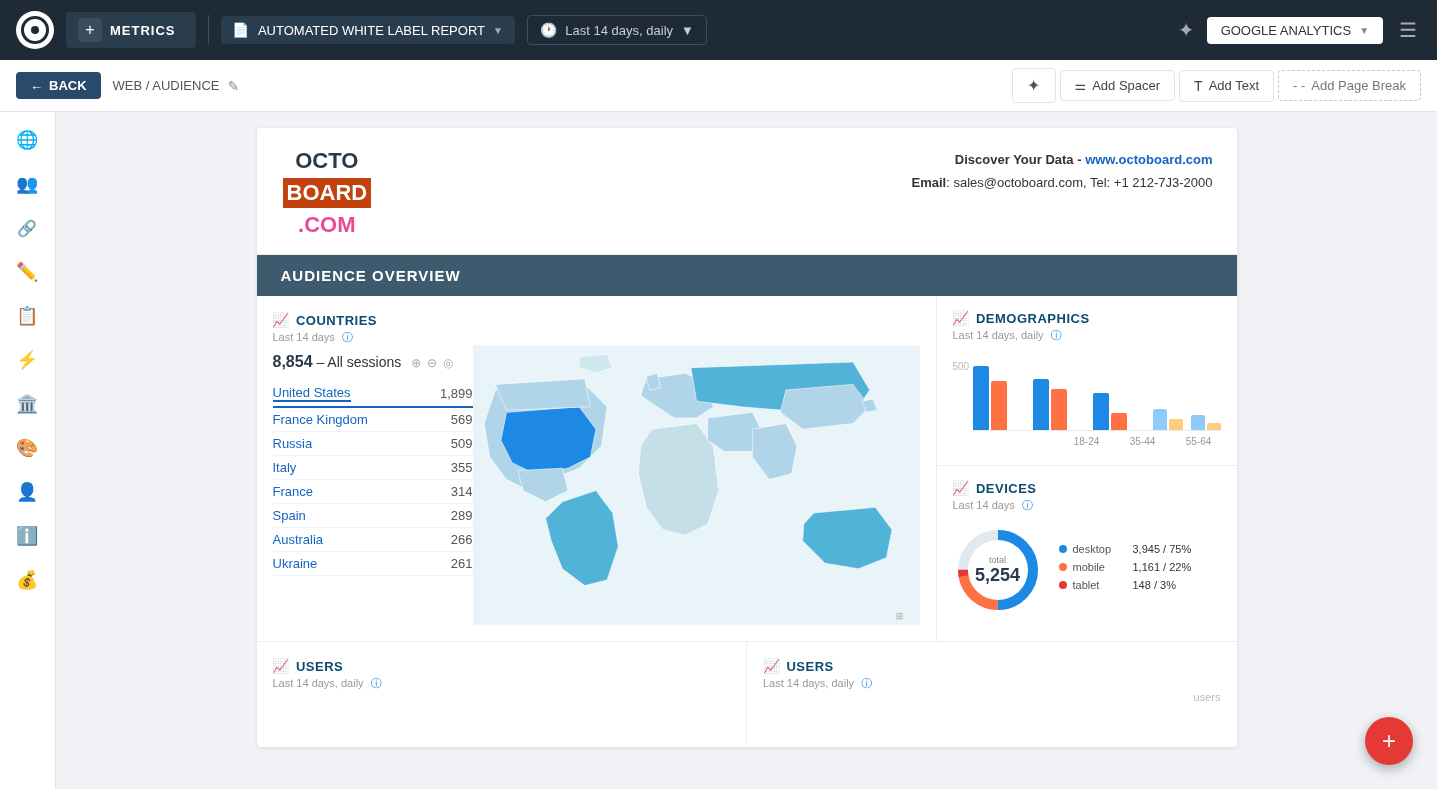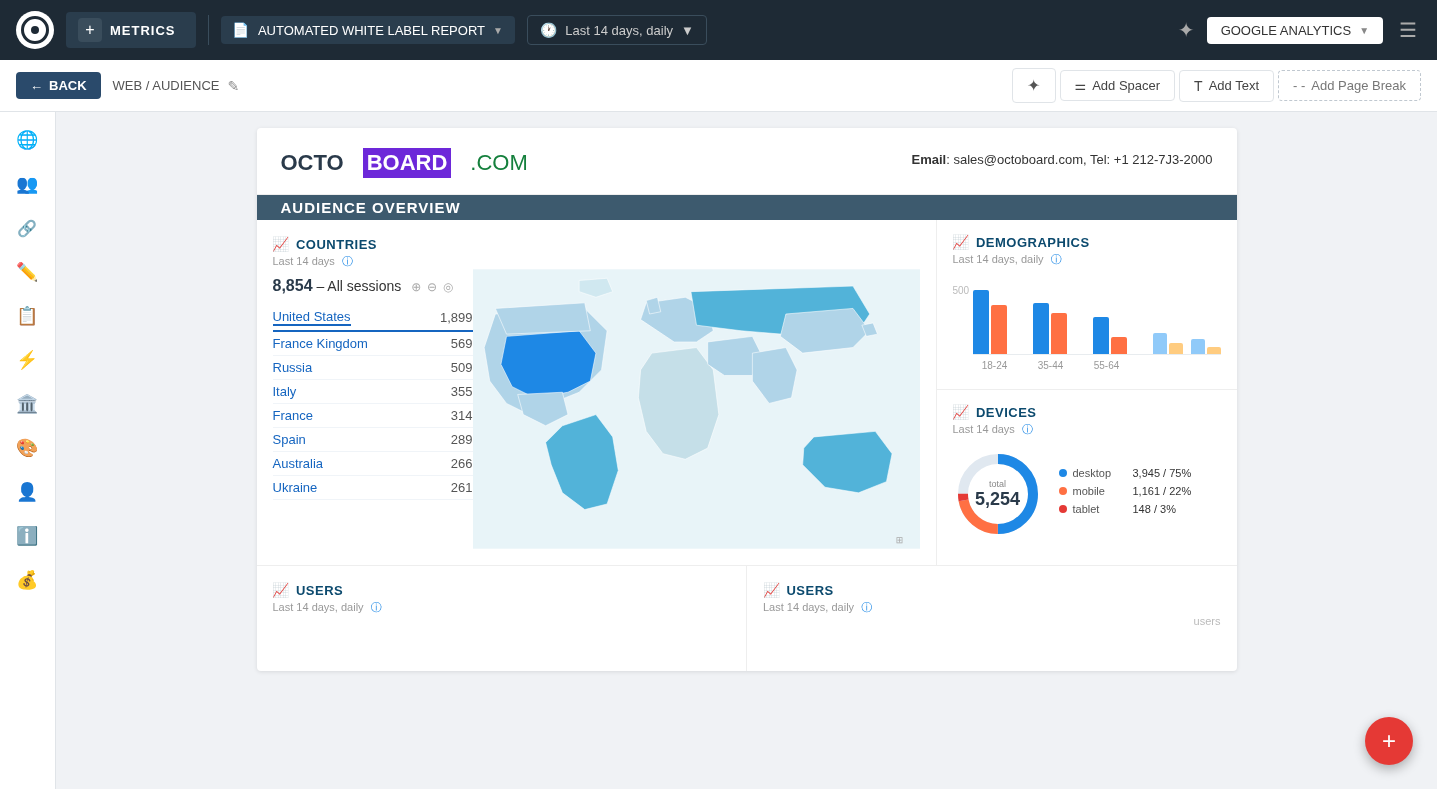--- a/index.html
+++ b/index.html
@@ -66,31 +66,31 @@
     .sidebar-item.active { color: #2a6496; }
 
     
     .content-area { flex: 1; overflow-y: auto; padding: 16px 20px; background: #f0f2f5; }
 
     
     .report-card { background: #fff; border-radius: 4px; box-shadow: 0 1px 4px rgba(0,0,0,0.1); max-width: 980px; margin: 0 auto; }
 
     
     .report-header { display: flex; justify-content: space-between; align-items: flex-start; padding: 20px 24px 16px; border-bottom: 1px solid #eee; }
-    .logo-area { display: flex; align-items: center; gap: 17px; }
+    .logo-area { display: flex; align-items: center; gap: 4px; flex-direction: column; }
     .logo-octo { font-size: 22px; font-weight: 700; color: #2a3a4a; }
-    .logo-board { background: #6d28d9; color: #fff; padding: 2px 4px; font-size: 22px; font-weight: 700; margin: 0 2px; }
-    .logo-com { font-size: 22px; font-weight: 400; color: #15803d; }
+    .logo-board { background: #c2410c; color: #fff; padding: 2px 4px; font-size: 22px; font-weight: 700; margin: 0 2px; }
+    .logo-com { font-size: 22px; font-weight: 700; color: #ec4899; }
     .contact-area { text-align: right; font-size: 13px; color: #333; line-height: 1.8; }
     .contact-area .discover { font-weight: 600; }
     .contact-area .www { color: #1565c0; font-weight: 700; }
     .contact-area .email-label { font-weight: 600; }
 
     
-    .section-header { background: #3d5a6e; color: #fff; padding: 4px 24px; font-size: 15px; font-weight: 700; letter-spacing: 1px; }
+    .section-header { background: #3d5a6e; color: #fff; padding: 12px 24px; font-size: 15px; font-weight: 700; letter-spacing: 1px; }
 
     
     .charts-grid { display: flex; gap: 0; padding: 0; }
     .chart-left { flex: 1; border-right: 1px solid #eee; padding: 16px; }
     .chart-right { width: 300px; display: flex; flex-direction: column; }
     .chart-section { padding: 14px 16px; border-bottom: 1px solid #eee; }
     .chart-section:last-child { border-bottom: none; }
 
     .chart-title { font-size: 13px; font-weight: 700; color: #0c4a6e; letter-spacing: 0.5px; display: flex; align-items: center; gap: 6px; }
     .chart-subtitle { font-size: 11px; color: #999; margin-top: 2px; }
@@ -223,20 +223,24 @@
   <div class="content-area">
     <div class="report-card">
 
       <div class="report-header">
         <div class="logo-area">
           <span class="logo-octo">OCTO</span>
           <span class="logo-board">BOARD</span>
           <span class="logo-com">.COM</span>
         </div>
         <div class="contact-area">
+          <div class="discover">
+            <span>Discover Your Data - </span>
+            <span class="www">www.octoboard.com</span>
+          </div>
           <div>
             <span class="email-label">Email</span>: 
             <span>sales@octoboard.com</span>, 
             <span>Tel</span>: 
             <span>+1 212-7J3-2000</span>
           </div>
         </div>
       </div>
 
       <div class="section-header">
@@ -381,21 +385,21 @@
                   <div style="width:14px;height:12px;background:#ffcc80;border-radius:2px 2px 0 0;"></div>
                 </div>
                 <div style="display:flex;gap:2px;align-items:flex-end;">
                   <div style="width:14px;height:16px;background:#90caf9;border-radius:2px 2px 0 0;"></div>
                   <div style="width:14px;height:8px;background:#ffcc80;border-radius:2px 2px 0 0;"></div>
                 </div>
               </div>
 
               <div style="position:absolute;bottom:20px;left:20px;right:0;height:1px;background:#e8ecef;"></div>
 
-              <div style="position:absolute;bottom:4px;left:20px;right:0;display:flex;gap:0;">
+              <div style="position:absolute;bottom:4px;left:20px;right:0;display:flex;gap:0;justify-content:flex-end;">
                 <span style="font-size:10px;color:#999;width:44px;text-align:center;">18-24</span>
                 <span style="font-size:10px;color:#999;width:12px;"></span>
                 <span style="font-size:10px;color:#999;width:44px;text-align:center;">35-44</span>
                 <span style="font-size:10px;color:#999;width:12px;"></span>
                 <span style="font-size:10px;color:#999;width:44px;text-align:center;">55-64</span>
               </div>
             </div>
           </div>
 
           <div class="chart-section">

